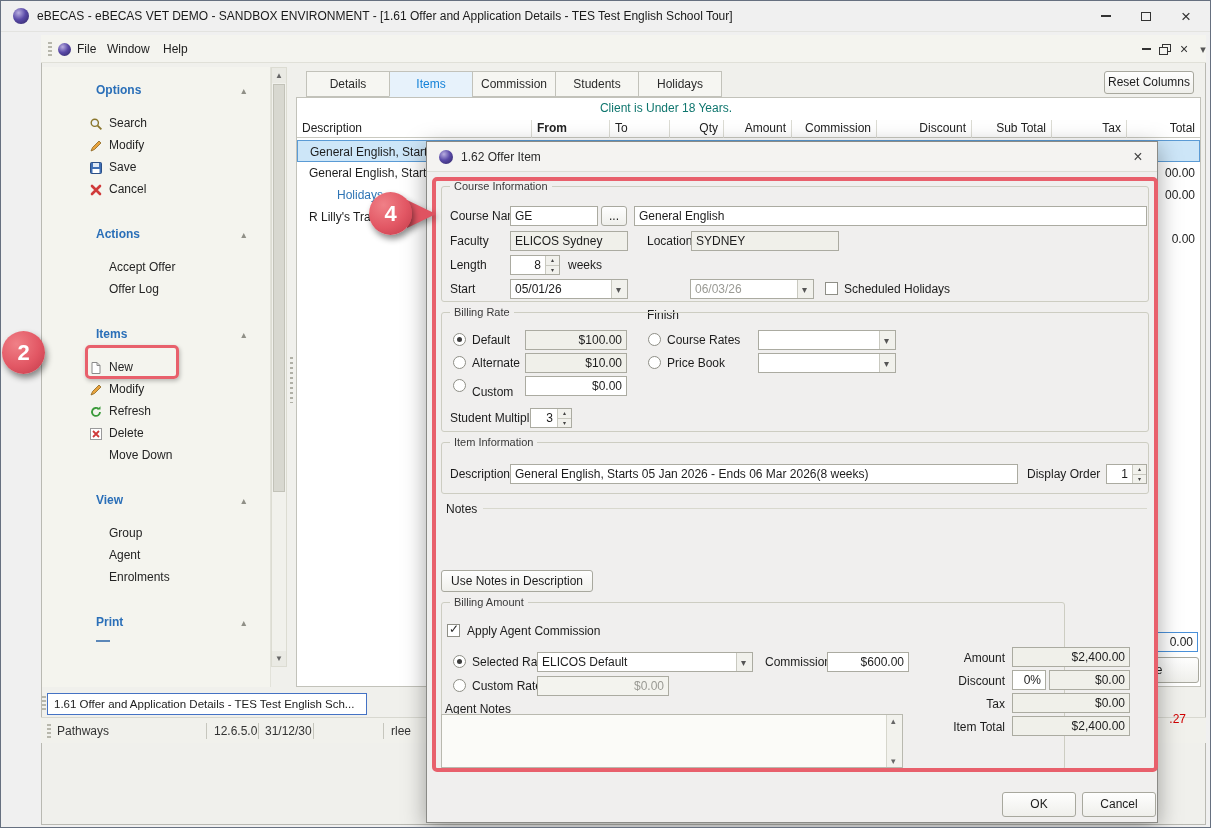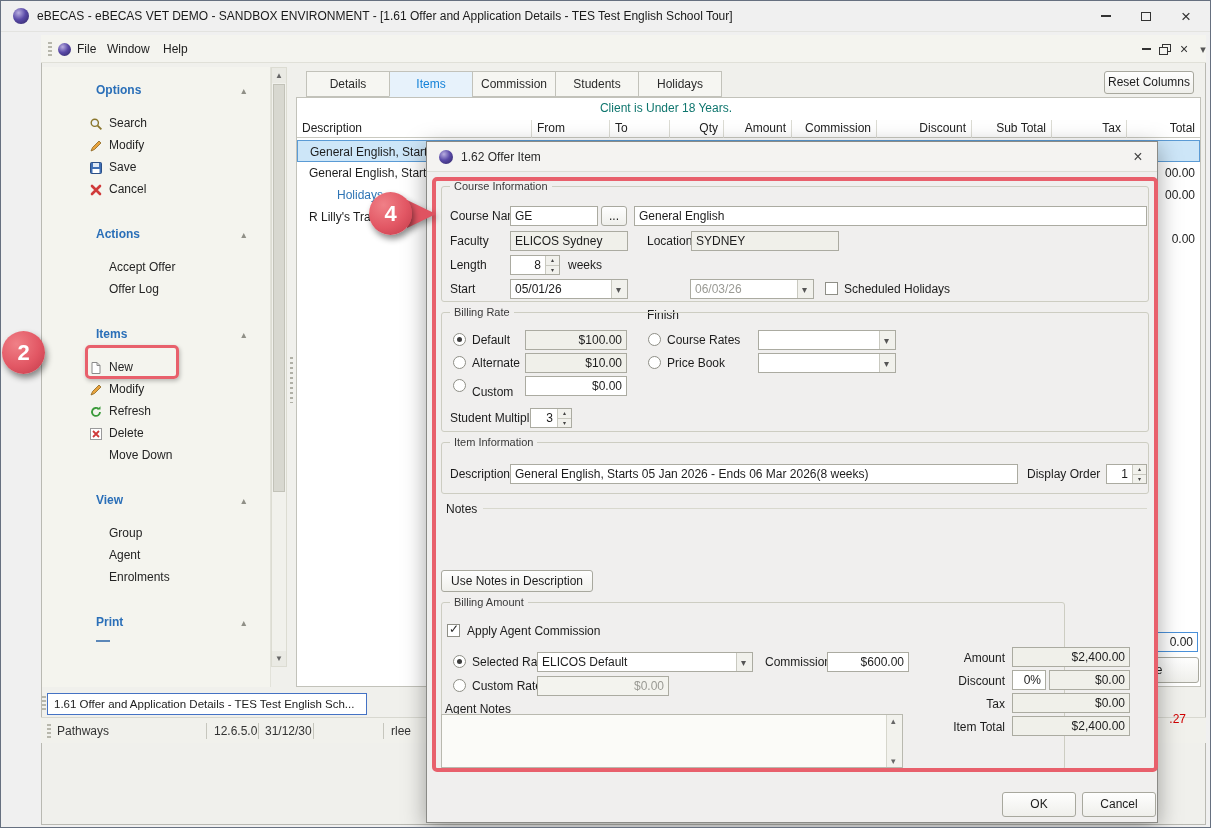--- a/index.html
+++ b/index.html
@@ -277,21 +277,21 @@
     <div class="tab">Students</div>
     <div class="tab">Holidays</div>
   </div>
   <div class="btnlike reset-btn">Reset Columns</div>
 
   <div class="content-panel"></div>
   <div class="warning">Client is Under 18 Years.</div>
 
   <div class="thead">
     <div class="th" style="width:235px;">Description</div>
-    <div class="th" style="width:78px;">From</div>
+    <div class="th" style="width:78px;font-weight:bold;">From</div>
     <div class="th" style="width:60px;">To</div>
     <div class="th r" style="width:54px;">Qty</div>
     <div class="th r" style="width:68px;">Amount</div>
     <div class="th r" style="width:85px;">Commission</div>
     <div class="th r" style="width:95px;">Discount</div>
     <div class="th r" style="width:80px;">Sub Total</div>
     <div class="th r" style="width:75px;">Tax</div>
     <div class="th r" style="width:73px;border-right:none;">Total</div>
   </div>
 

